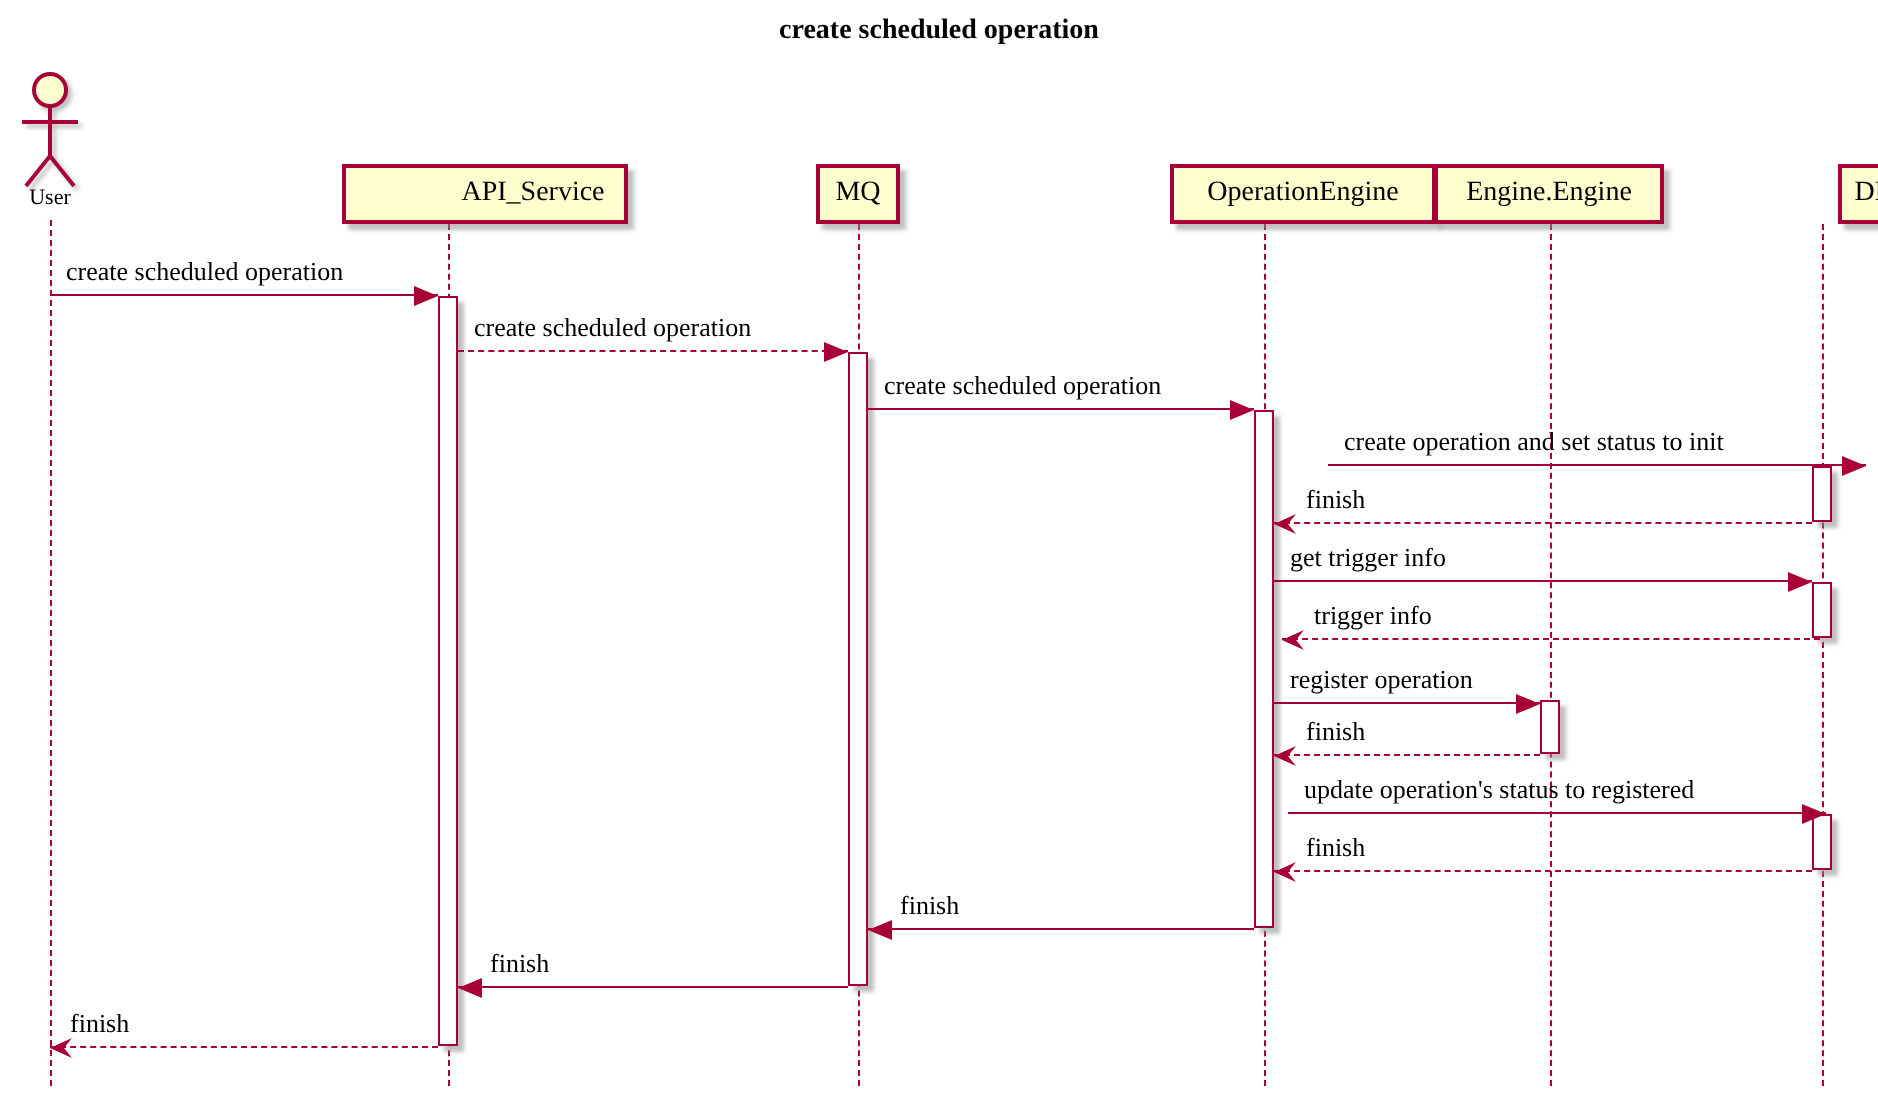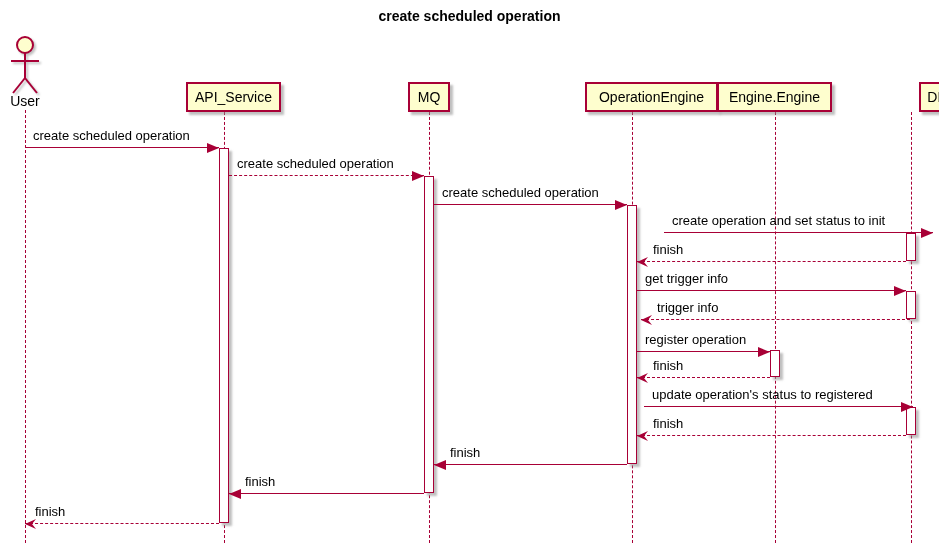--- a/index.html
+++ b/index.html
@@ -4,37 +4,37 @@
 <style>
   :root{
     --accent:#A80036;
     --participant-fill:#FEFECE;
     --text:#000000;
     --background:#FFFFFF;
   }
   html,body{margin:0;padding:0;background:var(--background);}
   .canvas{
     position:relative;width:939px;height:555px;background:var(--background);
-    font-family:Liberation Sans, sans-serif;color:var(--text);overflow:hidden;
+    font-family:Liberation Serif, serif;color:var(--text);overflow:hidden;
   }
   .title{
     position:absolute;left:0;top:8px;width:939px;text-align:center;
     font-size:14px;font-weight:bold;
   }
   .lifeline{
     position:absolute;width:0;border-left:1px dashed var(--accent);z-index:1;
   }
   .participant{
     position:absolute;top:82px;height:26px;line-height:26px;
     background:var(--participant-fill);border:2px solid var(--accent);
     text-align:center;font-size:14px;z-index:2;
     box-shadow:3px 3px 2px rgba(140,140,140,0.55);
   }
   .actor-label{
-    position:absolute;text-align:center;font-size:14px;z-index:2;
+    position:absolute;text-align:center;font-size:11px;z-index:2;
   }
   .actor-figure{position:absolute;z-index:2;filter:drop-shadow(2px 2px 1px rgba(140,140,140,0.55));}
   .activation{
     position:absolute;width:8px;background:#fff;border:1.5px solid var(--accent);
     z-index:2;box-shadow:3px 3px 2px rgba(140,140,140,0.55);
   }
   .msg{position:absolute;height:19px;z-index:3;}
   .msg-label{
     position:absolute;top:-2px;white-space:nowrap;font-size:13px;line-height:16px;
   }
@@ -65,21 +65,21 @@
 
   <svg class="actor-figure" style="left:7px;top:35px;" width="36" height="60" viewBox="0 0 36 60">
     <circle cx="18" cy="10" r="8" fill="#FEFECE" stroke="#A80036" stroke-width="2"></circle>
     <line x1="18" y1="18" x2="18" y2="43" stroke="#A80036" stroke-width="2"></line>
     <line x1="4" y1="26" x2="32" y2="26" stroke="#A80036" stroke-width="2"></line>
     <line x1="18" y1="43" x2="6" y2="58" stroke="#A80036" stroke-width="2"></line>
     <line x1="18" y1="43" x2="30" y2="58" stroke="#A80036" stroke-width="2"></line>
   </svg>
   <div class="actor-label" style="left:1px;top:93px;width:48px;">User</div>
 
-  <div class="participant" style="left:186px;width:91px;">API_Service</div>
+  <div class="participant" style="left:171px;width:91px;padding-left:48px;">API_Service</div>
   <div class="participant" style="left:408px;width:38px;">MQ</div>
   <div class="participant" style="left:585px;width:129px;">OperationEngine</div>
   <div class="participant" style="left:717px;width:111px;">Engine.Engine</div>
   <div class="participant" style="left:893px;width:32px;margin-left:26px;">DB</div>
 
   <div class="activation" style="left:219px;top:148px;height:373px;"></div>
   <div class="activation" style="left:424px;top:176px;height:315px;"></div>
   <div class="activation" style="left:627px;top:205px;height:257px;"></div>
   <div class="activation" style="left:906px;top:233px;height:26px;"></div>
   <div class="activation" style="left:906px;top:291px;height:26px;"></div>

